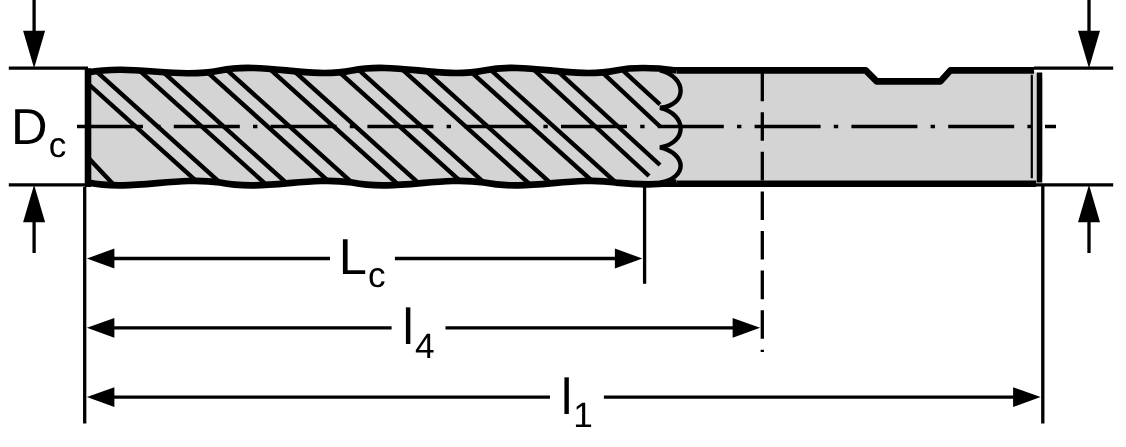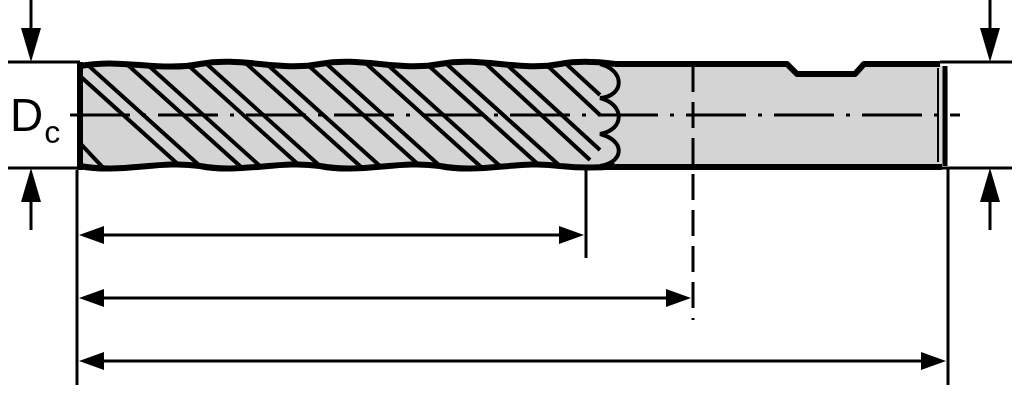--- a/index.html
+++ b/index.html
@@ -114,13 +114,22 @@
       <line x1="90" y1="361" x2="937" y2="361" stroke="#000" stroke-width="3"></line>
       <polygon points="79,361 104,352 104,370" fill="#000"></polygon>
       <polygon points="946,361 921,352 921,370" fill="#000"></polygon>
     </g>
   </svg>
 
   
   <div class="lbl" style="left:8px; top:92px; padding:0 2px;">
     <span class="main">D</span><span class="sub">c</span>
   </div>
+  <div class="lbl" style="left:300px; top:210px; padding:0 8px;">
+    <span class="main">L</span><span class="sub">c</span>
+  </div>
+  <div class="lbl" style="left:356px; top:274px; padding:0 10px;">
+    <span class="main">l</span><span class="sub">4</span>
+  </div>
+  <div class="lbl" style="left:500px; top:337px; padding:0 10px;">
+    <span class="main">l</span><span class="sub">1</span>
+  </div>
 </div>
 
 </body></html>

